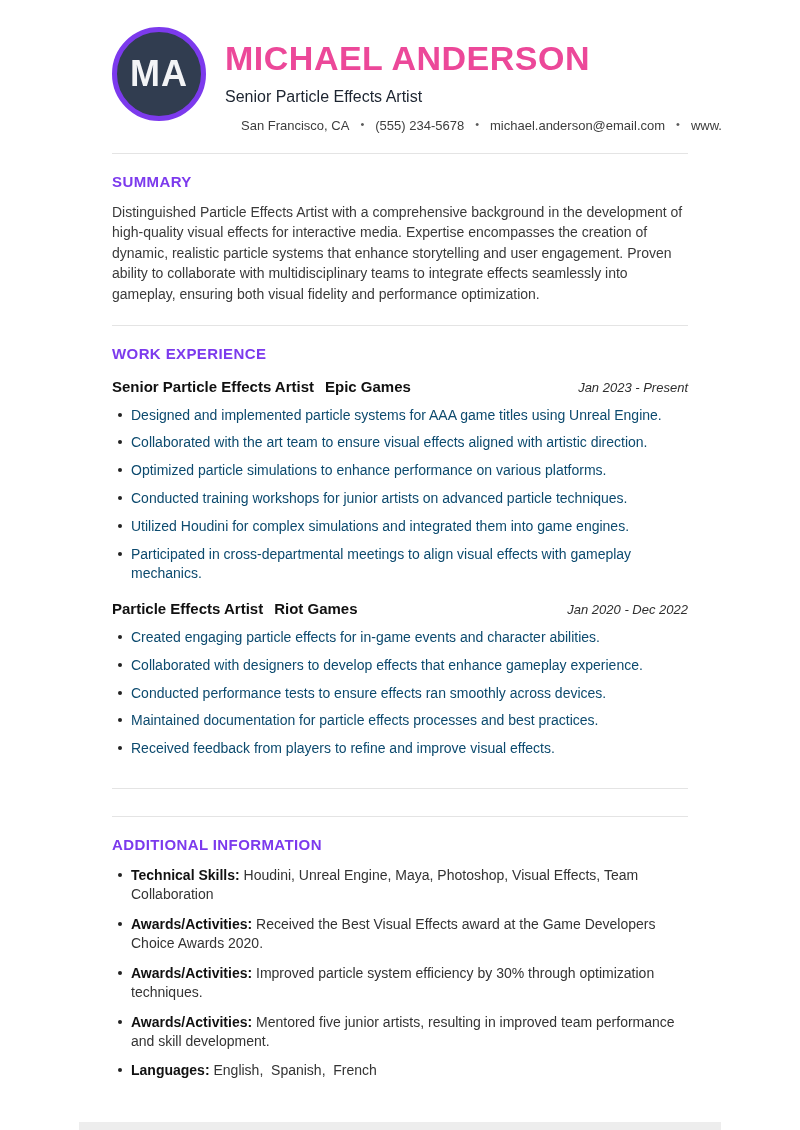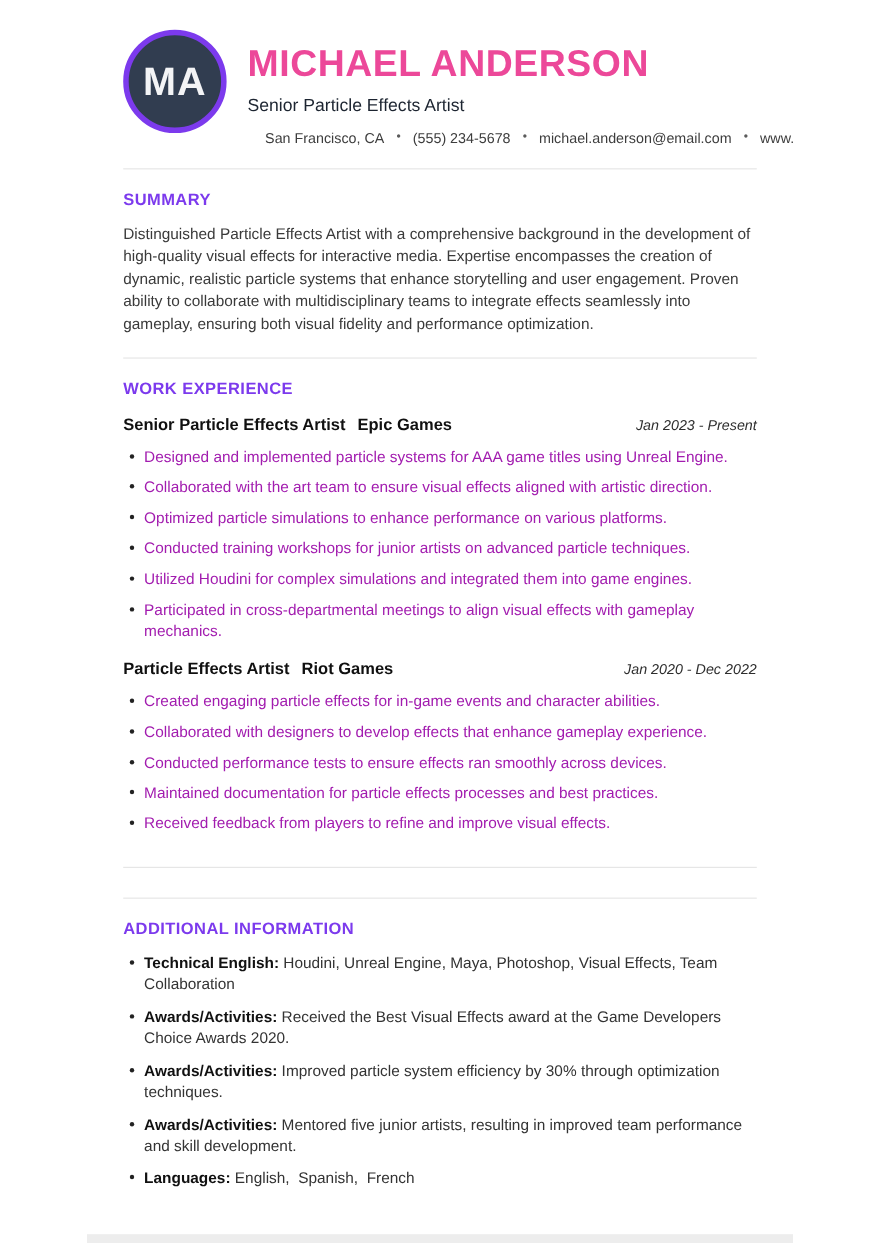--- a/index.html
+++ b/index.html
@@ -112,21 +112,21 @@
   }
   ul.bullets {
     list-style: none;
     margin-top: 11px;
   }
   ul.bullets li {
     position: relative;
     padding-left: 19px;
     font-size: 14px;
     line-height: 1.35;
-    color: #a21caf;
+    color: #0c4a6e;
     margin-bottom: 9px;
   }
   ul.bullets li::before {
     content: "";
     position: absolute;
     left: 6px;
     top: 7px;
     width: 4px;
     height: 4px;
     border-radius: 50%;
@@ -245,21 +245,21 @@
 
   <hr class="divider divider-3">
 
 
   <hr class="divider divider-4">
 
   <div class="section">
     <div class="section-heading">ADDITIONAL INFORMATION</div>
     <ul class="info-list">
       <li>
-        <span class="info-label">Technical English:</span>
+        <span class="info-label">Technical Skills:</span>
         <span class="info-text">Houdini, Unreal Engine, Maya, Photoshop, Visual Effects, Team Collaboration</span>
       </li>
       <li>
         <span class="info-label">Awards/Activities:</span>
         <span class="info-text">Received the Best Visual Effects award at the Game Developers Choice Awards 2020.</span>
       </li>
       <li>
         <span class="info-label">Awards/Activities:</span>
         <span class="info-text">Improved particle system efficiency by 30% through optimization techniques.</span>
       </li>

